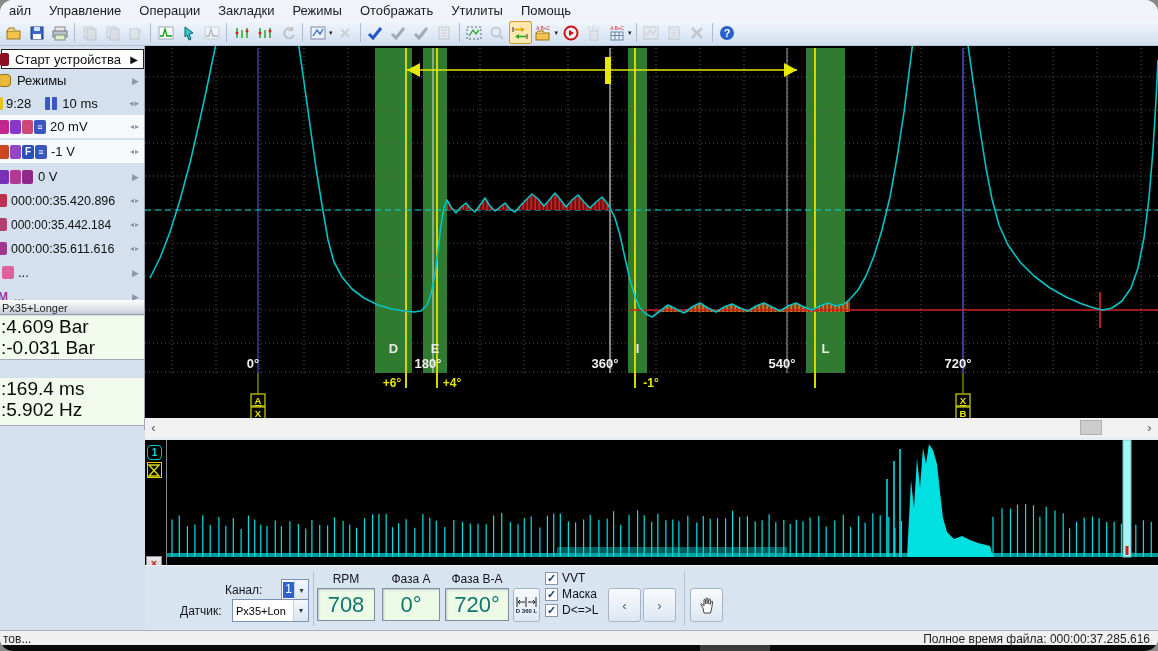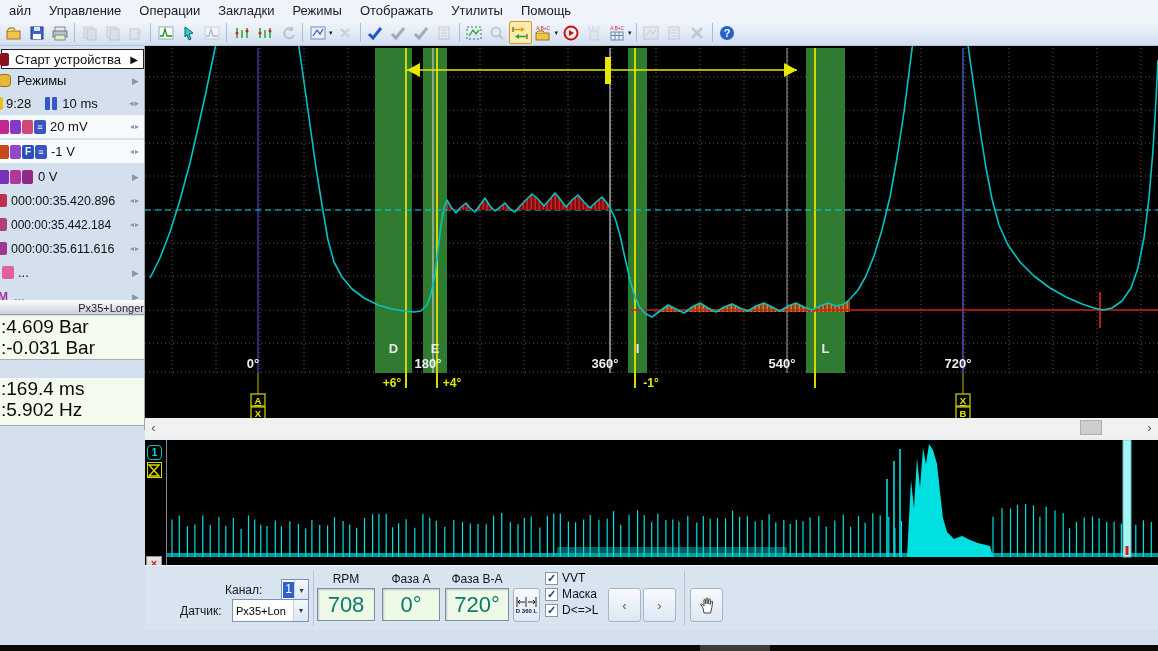--- a/index.html
+++ b/index.html
@@ -1,16 +1,16 @@
 <!DOCTYPE html>
 <html><head>
 <meta charset="utf-8">
 <style>
   html,body{margin:0;padding:0;background:#888;}
-  #app{position:relative;width:1158px;height:651px;background:#d4e0ee;font-family:"Liberation Sans",sans-serif;overflow:hidden;}
+  #app{position:relative;width:1158px;height:651px;background:#d4e0ee;font-family:"Liberation Sans",sans-serif;overflow:hidden;border-radius:13px;}
   .abs{position:absolute;}
   
   #menubar{left:0;top:0;width:1158px;height:20px;background:#f0f4fa;display:flex;align-items:center;font-size:13px;color:#1a1a1a;}
   .mitem{padding:0 9px;white-space:nowrap;}
   #toolbar{left:0;top:20px;width:1158px;height:26px;background:linear-gradient(#f3f7fd,#d2dff0);display:flex;align-items:center;padding-left:2px;box-sizing:border-box;border-bottom:1px solid #b6c4d8;}
   .ti{width:21px;height:21px;display:flex;align-items:center;justify-content:center;border:1px solid transparent;border-radius:2px;flex:0 0 auto;}
   .ti.dis{filter:grayscale(1) opacity(.42);}
   .ti.act{background:#ffe9b0;border-color:#cf9a30;}
   .tsep{width:1px;height:19px;background:#aebcd2;margin:0 3px;flex:0 0 auto;}
   .tdrop{font-size:7px;color:#222;margin:0 1px 0 0;flex:0 0 auto;}
@@ -310,21 +310,21 @@
     <div class="srow" style="top:216px;height:21px;">
       <span class="cic" style="width:12px;height:13px;background:#e060a0;margin-left:2px;margin-right:4px;"></span>
       <span>...</span>
       <span class="rarr">▶</span>
     </div>
     <div class="srow" style="top:240px;height:21px;">
       <span class="cic" style="width:12px;height:13px;color:#a030a0;font-weight:bold;font-size:12px;margin-left:-2px;margin-right:4px;">M</span>
       <span>...</span>
       <span class="rarr">▶</span>
     </div>
-    <div class="phead" style="top:254px;justify-content:flex-end;">
+    <div class="phead" style="top:254px;">
         <span>Px35+Longer</span>
       </div>
     <div class="pval" style="top:270px;height:44px;">
       <div>:4.609 Bar</div>
       <div>:-0.031 Bar</div>
     </div>
     <div class="phead" style="top:316px;margin-top:26px;">
         <span>В интервал</span>
       </div>
     <div class="pval" style="top:332px;height:48px;">
@@ -520,17 +520,21 @@
         <span>›</span>
       </div>
     <div class="vsep" style="left:539px;"></div>
     <div class="btn" style="left:545px;top:22px;">
       <svg width="16" height="17" viewBox="0 0 16 17">
         <path d="M5 16 L4 11 L2 8 C1.5 7 2.5 6.3 3.2 7 L5 9 L5 3 C5 2 6.3 2 6.4 3 L6.8 7 L7.2 1.6 C7.3 .6 8.6 .6 8.7 1.6 L9 7 L9.9 2.4 C10.1 1.4 11.3 1.6 11.3 2.6 L11.2 7.5 L12.2 4.6 C12.6 3.7 13.7 4 13.6 5 L12.8 10.5 L11.5 16 Z" fill="#fff" stroke="#444" stroke-width="1"></path>
       </svg>
     </div>
   </div>
 
+  <div id="statusbar" class="abs">
+    <span style="position:absolute;left:3px;top:1px;">тов...</span>
+    <span style="position:absolute;right:8px;top:1px;">Полное время файла: 000:00:37.285.616</span>
+  </div>
   <div id="taskstrip" class="abs">
     <div style="position:absolute;left:700px;top:0;width:70px;height:6px;background:#3c3c3c;"></div>
   </div>
 
 </div>
 
 </body></html>

